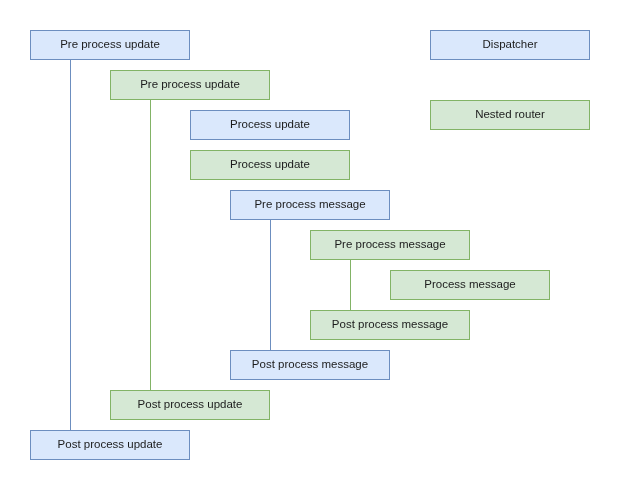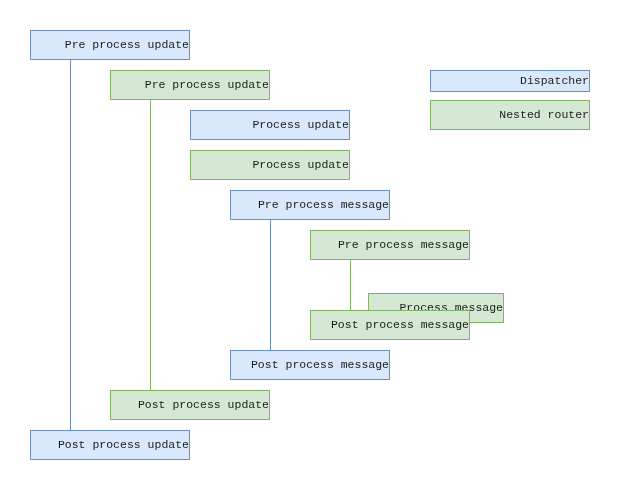--- a/index.html
+++ b/index.html
@@ -15,29 +15,28 @@
     width: 621px;
     height: 491px;
     background: #ffffff;
     overflow: hidden;
   }
   .node {
     position: absolute;
     box-sizing: border-box;
     display: flex;
     align-items: center;
-    justify-content: flex-end;
+    justify-content: center;
     font-size: 11.5px;
     line-height: 1;
     color: #1c1c1c;
     text-align: center;
     white-space: nowrap;
     border-width: 1px;
     border-style: solid;
-    font-family: Liberation Mono, monospace;
   }
   .node.blue {
     background: #dae8fc;
     border-color: #6c8ebf;
   }
   .node.green {
     background: #d5e8d4;
     border-color: #82b366;
   }
   .connector {
@@ -73,37 +72,37 @@
       </div>
       <div class="node green" style="left: 190px; top: 150px; width: 160px; height: 30px;">
         <span>Process update</span>
       </div>
       <div class="node blue" style="left: 230px; top: 190px; width: 160px; height: 30px;">
         <span>Pre process message</span>
       </div>
       <div class="node green" style="left: 310px; top: 230px; width: 160px; height: 30px;">
         <span>Pre process message</span>
       </div>
-      <div class="node green" style="left: 368px; top: 270px; width: 136px; height: 30px; margin-top: 23px;">
+      <div class="node green" style="left: 390px; top: 270px; width: 160px; height: 30px;">
         <span>Process message</span>
       </div>
       <div class="node green" style="left: 310px; top: 310px; width: 160px; height: 30px;">
         <span>Post process message</span>
       </div>
       <div class="node blue" style="left: 230px; top: 350px; width: 160px; height: 30px;">
         <span>Post process message</span>
       </div>
       <div class="node green" style="left: 110px; top: 390px; width: 160px; height: 30px;">
         <span>Post process update</span>
       </div>
       <div class="node blue" style="left: 30px; top: 430px; width: 160px; height: 30px;">
         <span>Post process update</span>
       </div>
     </div>
   <div id="legend-layer">
-      <div class="node blue" style="left: 430px; top: 30px; width: 160px; height: 22px; margin-top: 40px;">
+      <div class="node blue" style="left: 430px; top: 30px; width: 160px; height: 30px;">
         <span>Dispatcher</span>
       </div>
       <div class="node green" style="left: 430px; top: 70px; width: 160px; height: 30px; margin-top: 30px;">
         <span>Nested router</span>
       </div>
     </div>
 </div>
 
 </body></html>

